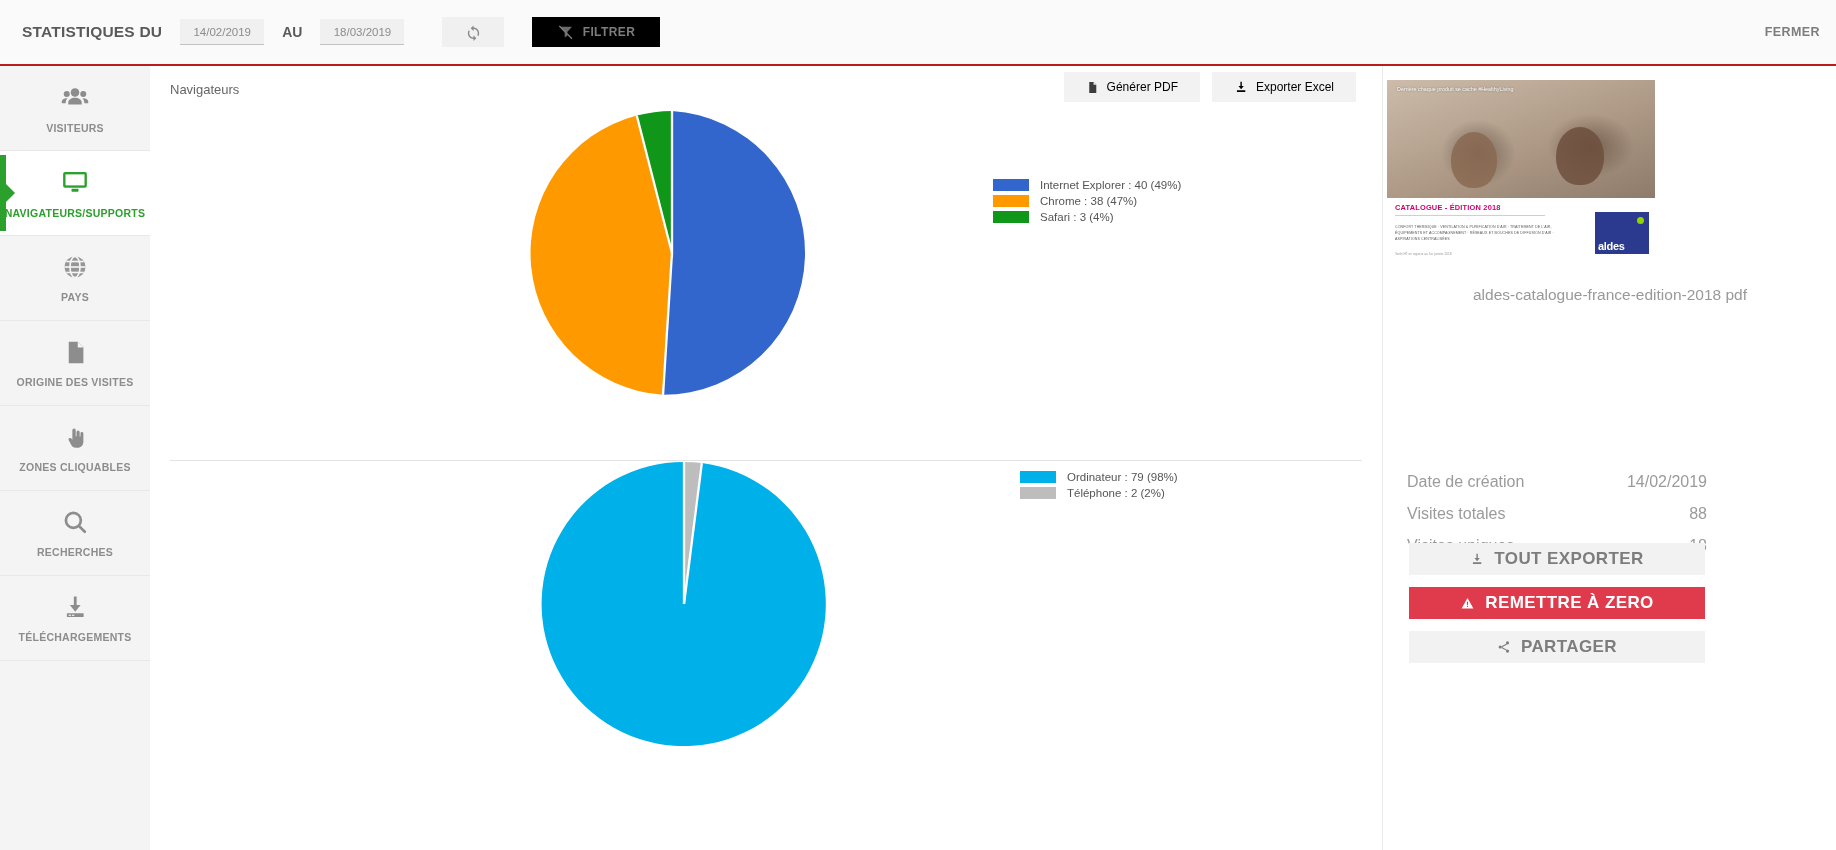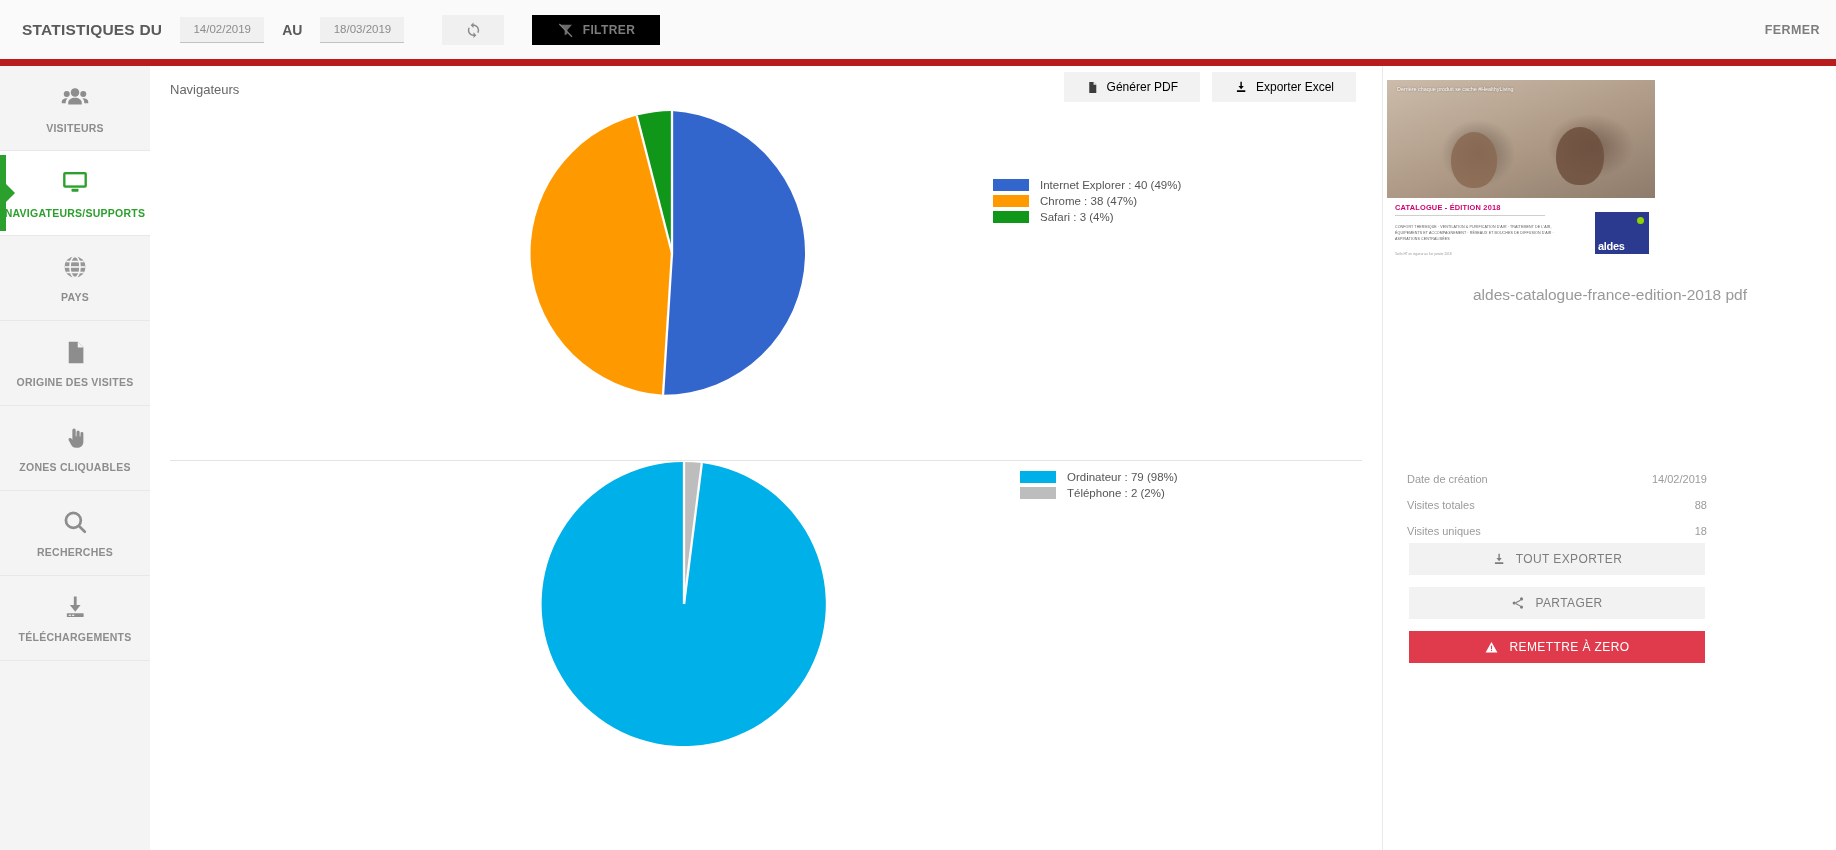--- a/index.html
+++ b/index.html
@@ -10,21 +10,21 @@
     background: #ffffff;
     font-family: "Liberation Sans", sans-serif;
     -webkit-font-smoothing: antialiased;
   }
 
   
   #topbar {
     position: absolute; left: 0; top: 0;
     width: 1836px; height: 66px;
     background: #fafafa;
-    border-bottom: 7px solid #b91c1c;
+    border-bottom: 2px solid #b91c1c;
     display: flex; align-items: center;
   }
   #topbar-inner {
     display: flex; align-items: center;
     height: 100%; padding-left: 22px; gap: 0;
   }
   .stat-title {
     font-size: 15.5px; font-weight: bold; color: #5a5a5a;
     letter-spacing: .2px; white-space: nowrap;
   }
@@ -220,31 +220,31 @@
     position: absolute; left: 0; top: 218px; width: 454px;
     padding: 0 14px;
     text-align: center; font-size: 15.5px; color: #999999;
     line-height: 1.45;
   }
   #stats-list {
     position: absolute; left: 24px; top: 400px; width: 300px;
   }
   .stat-row {
     display: flex; justify-content: space-between; align-items: flex-end;
-    padding: 7px 0; font-size: 11px; color: #9b9b9b;
+    padding: 7px 0; font-size: 16px; color: #9b9b9b;
   }
   .stat-row .sv { color: #9b9b9b; }
   #panel-actions {
     position: absolute; left: 26px; top: 477px; width: 296px;
     display: flex; flex-direction: column; gap: 12px;
   }
   .pbtn {
     height: 32px; border: none; cursor: pointer;
     display: flex; align-items: center; justify-content: center;
-    gap: 10px; font-size: 12px; font-weight: normal;
+    gap: 10px; font-size: 17px; font-weight: bold;
     letter-spacing: .4px;
     font-family: "Liberation Sans", sans-serif;
   }
   .pbtn.grey { background: #f2f2f2; color: #7d7d7d; }
   .pbtn.red  { background: #e03b4d; color: #ffffff; }
 
   svg { display: block; }
 </style>
 </head>
 <body>
@@ -488,36 +488,36 @@
     <button class="pbtn grey">
       <span>
         <svg width="14" height="14" viewBox="0 0 24 24" fill="currentColor">
           <path d="M11 3h2.4v7.2h3.4L12.2 16 7.6 10.2H11z"></path>
           <rect x="5" y="17.6" width="14.4" height="3" rx=".5"></rect>
         </svg>
       </span>
       <span>TOUT EXPORTER</span>
     </button>
 
+    <button class="pbtn red">
+      <span>
+        <svg width="15" height="15" viewBox="0 0 24 24" fill="currentColor">
+          <path d="M12 3l9.5 17H2.5z"></path>
+          <rect x="11.1" y="9" width="1.8" height="5.6" fill="#e03b4d"></rect>
+          <rect x="11.1" y="15.8" width="1.8" height="1.9" fill="#e03b4d"></rect>
+        </svg>
+      </span>
+      <span>REMETTRE À ZERO</span>
+    </button>
+
     <button class="pbtn grey">
       <span>
         <svg width="14" height="14" viewBox="0 0 24 24" fill="currentColor">
           <circle cx="18" cy="5" r="2.7"></circle>
             <circle cx="18" cy="19" r="2.7"></circle>
             <circle cx="5.5" cy="12" r="2.7"></circle>
           <path d="M7.6 10.8l8.2-4.4.9 1.7-8.2 4.4zM8.5 12.1l8.2 4.4-.9 1.7-8.2-4.4z"></path>
         </svg>
       </span>
       <span>PARTAGER</span>
     </button>
-
-    <button class="pbtn red">
-      <span>
-        <svg width="15" height="15" viewBox="0 0 24 24" fill="currentColor">
-          <path d="M12 3l9.5 17H2.5z"></path>
-          <rect x="11.1" y="9" width="1.8" height="5.6" fill="#e03b4d"></rect>
-          <rect x="11.1" y="15.8" width="1.8" height="1.9" fill="#e03b4d"></rect>
-        </svg>
-      </span>
-      <span>REMETTRE À ZERO</span>
-    </button>
   </div>
 </div>
 
 </body></html>

